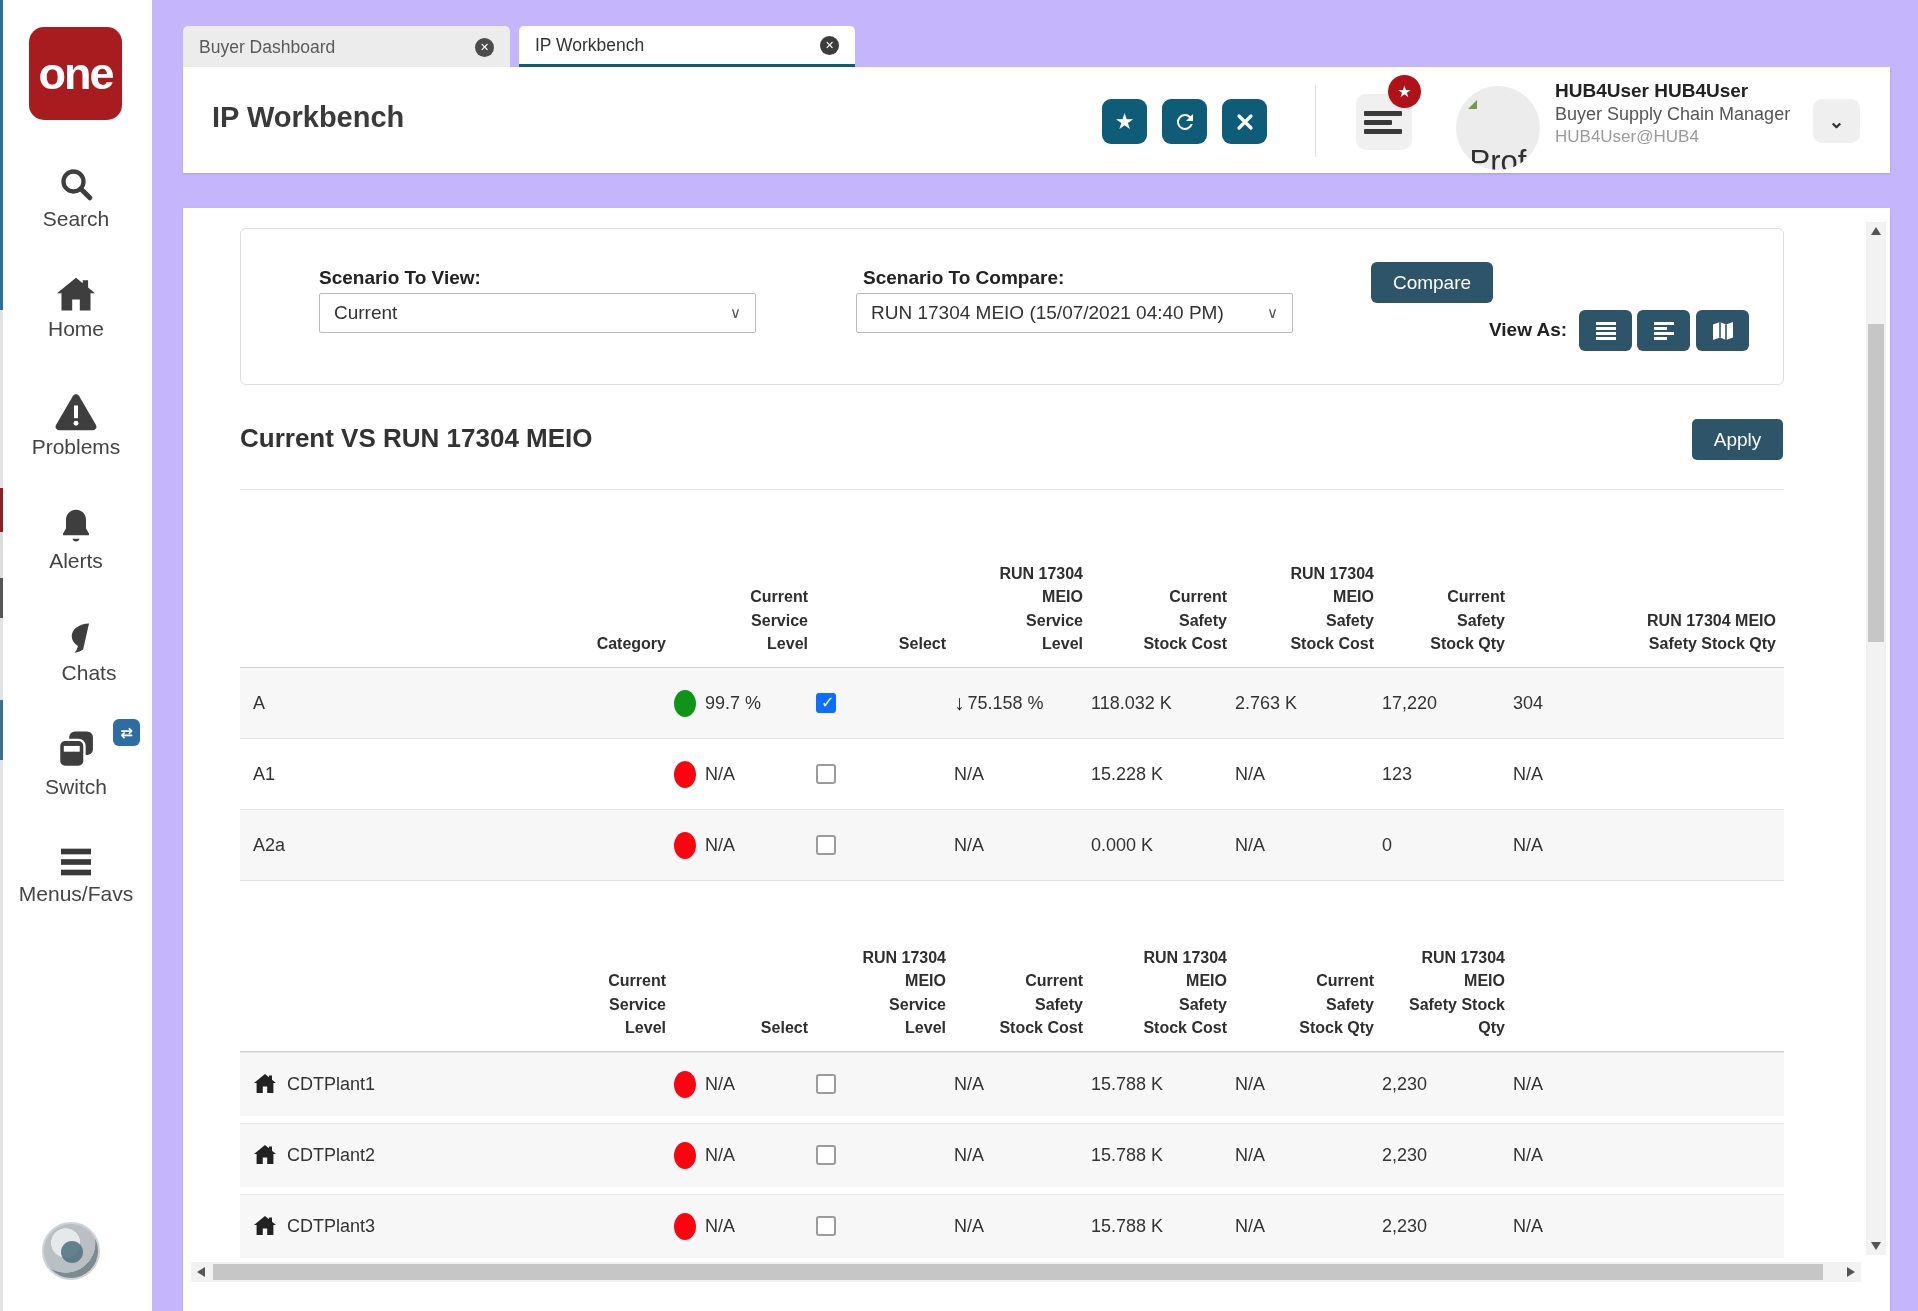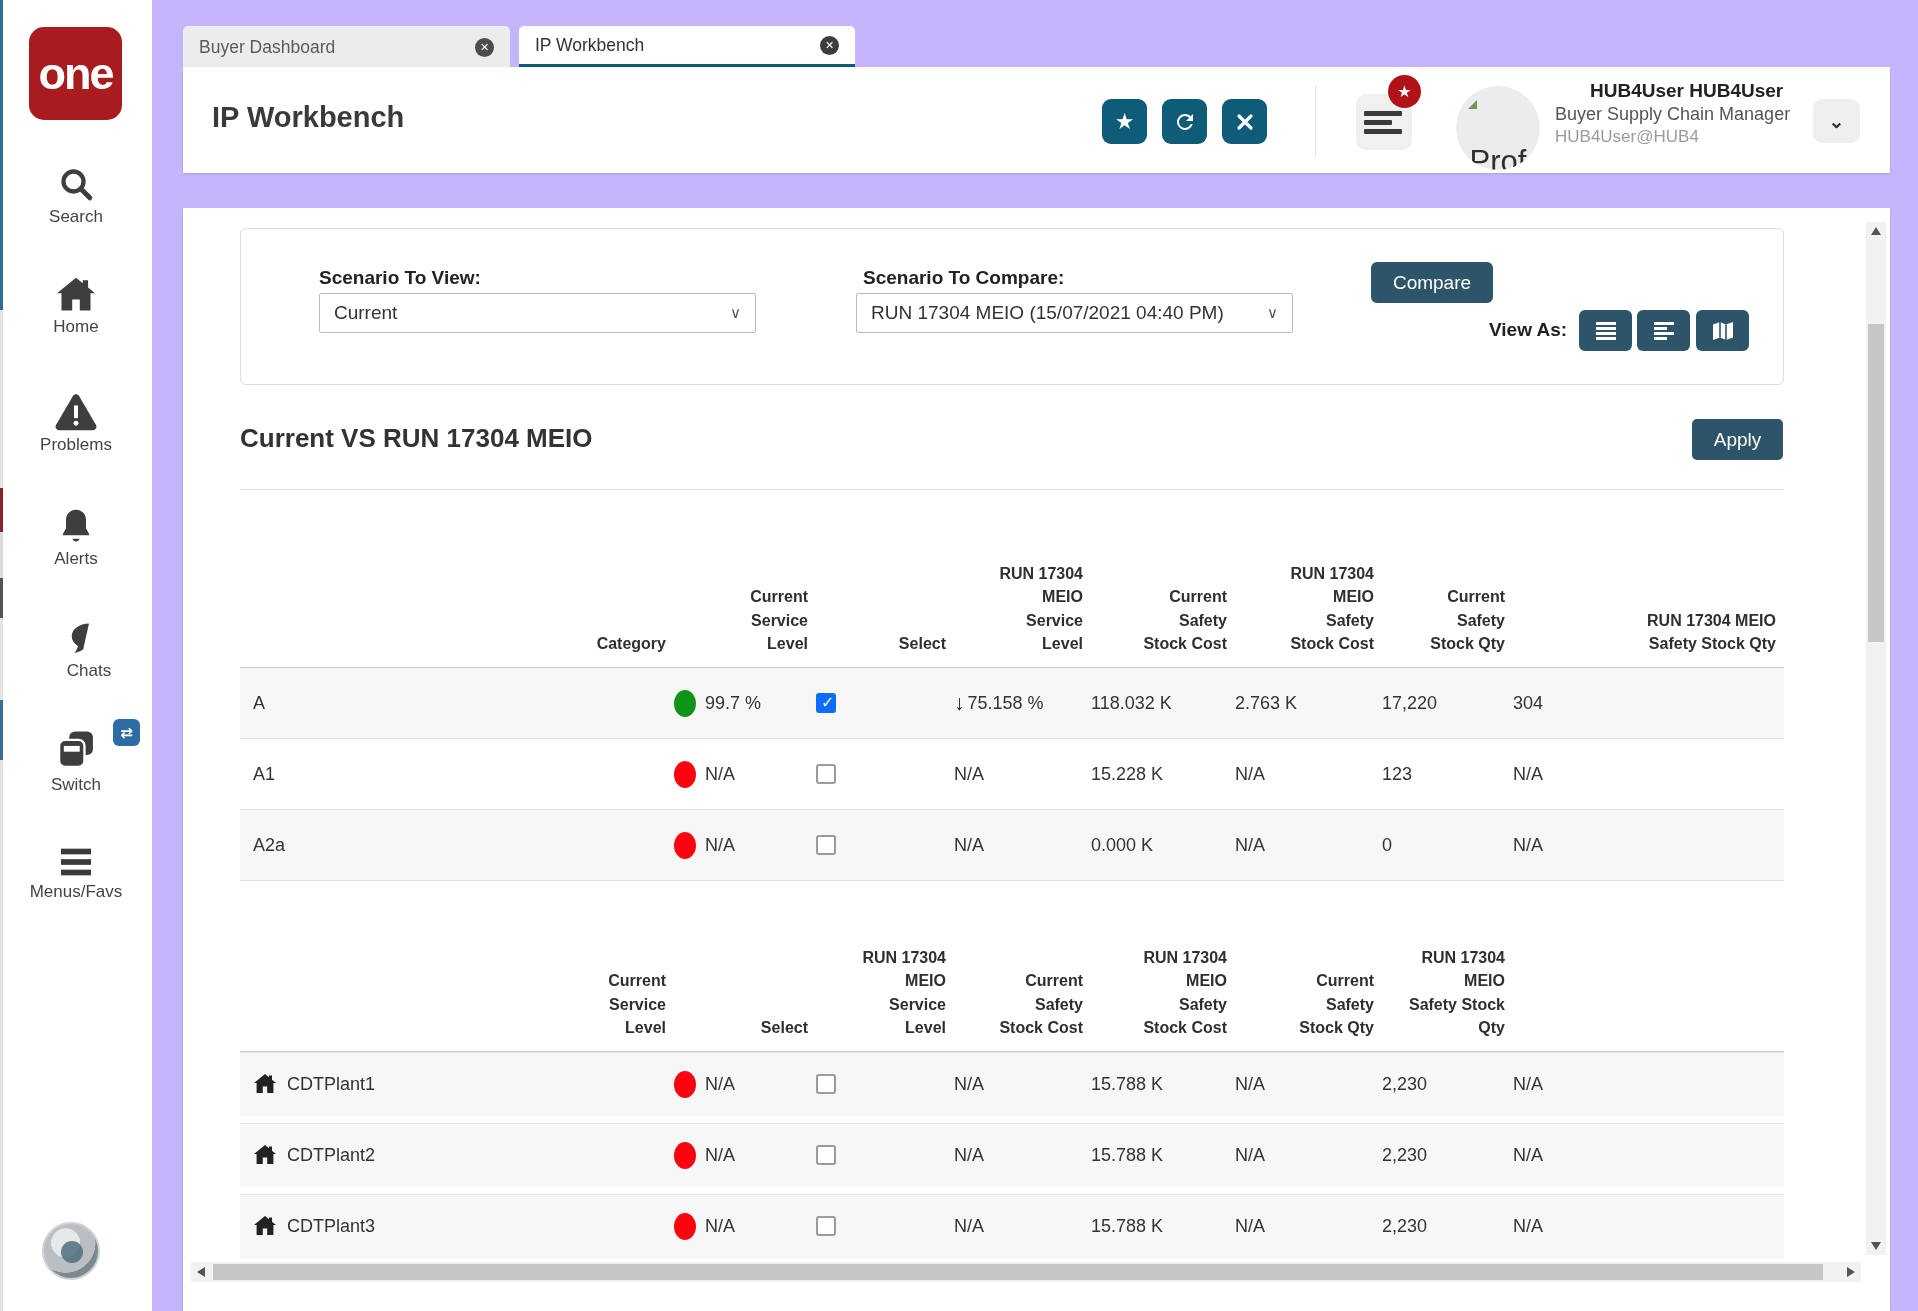--- a/index.html
+++ b/index.html
@@ -9,21 +9,21 @@
   
   .sidebar { position:absolute; left:0; top:0; width:152px; height:1311px; background:#fff; z-index:5; }
   .edge-strip { position:absolute; left:0; top:0; width:3px; height:1311px;
     background:linear-gradient(#2b6f99 0 310px,#e3e3e3 310px 488px,#8c2226 488px 532px,
       #dcdcdc 532px 578px,#555 578px 618px,#e3e3e3 618px 700px,#3d6e96 700px 760px,#e3e3e3 760px 100%); }
   .logo { position:absolute; left:29px; top:27px; width:93px; height:93px; background:#a81b1f;
     border-radius:15px; color:#fff; display:flex; align-items:center; justify-content:center;
     font-size:45px; font-weight:700; letter-spacing:-2px; }
   .nav-item { position:absolute; left:0; width:152px; text-align:center; color:#3e3e3e; cursor:pointer; }
   .nav-item svg { display:block; margin:0 auto; }
-  .nav-label { display:block; font-size:17px; color:#444; margin-top:3px; }
+  .nav-label { display:block; font-size:21px; color:#444; margin-top:3px; }
   .switch-badge { position:absolute; left:113px; top:-9px; width:27px; height:27px; border-radius:6px;
     background:#2e6da4; color:#fff; font-size:15px; line-height:27px; text-align:center; font-weight:700; }
   .foot-avatar { position:absolute; left:42px; top:1222px; width:58px; height:58px; border-radius:50%;
     background:radial-gradient(circle at 40% 35%, #e6e9ea 0 30%, #b9bfc2 31% 62%, #7d8a91 63% 100%); 
     border:2px solid #cfd3d5; }
   .foot-avatar::after { content:""; position:absolute; left:17px; top:17px; width:22px; height:22px;
     border-radius:50%; background:#4e6f80; opacity:.85; }
 
   
   .main { position:absolute; left:152px; top:0; width:1766px; height:1311px; background:#c4b5fd; }
@@ -49,21 +49,21 @@
   .menu-btn .bar.b1{width:38px;} .menu-btn .bar.b2{width:28px;} .menu-btn .bar.b3{width:38px;}
   .menu-badge { position:absolute; left:1205px; top:8px; width:33px; height:33px; border-radius:50%;
     background:#b01217; color:#fff; font-size:16px; line-height:33px; text-align:center; z-index:3; }
   .profile-pic { position:absolute; left:1273px; top:19px; width:84px; height:84px; border-radius:50%;
     background:#ececec; overflow:hidden; }
   .profile-pic .ptext { position:absolute; left:50%; transform:translateX(-50%); bottom:-10px;
     font-size:31px; color:#2f2f2f; }
   .profile-pic .corner { position:absolute; left:12px; top:14px; width:0; height:0;
     border-left:9px solid transparent; border-bottom:9px solid #6f9a55; }
   .user-block { position:absolute; left:1372px; top:12px; line-height:1.28; }
-  .user-name { font-size:19px; font-weight:700; color:#222;margin-left:35px; }
+  .user-name { font-size:19px; font-weight:700; color:#222; }
   .user-role { font-size:18px; color:#555; }
   .user-org  { font-size:17px; color:#9a9a9a; }
   .user-chevron { position:absolute; left:1630px; top:32px; width:47px; height:44px; border-radius:9px;
     background:#efefef; border:none; cursor:pointer; font-size:19px; color:#333; font-weight:700; }
 
   
   .content-card { position:absolute; left:31px; top:208px; width:1707px; height:1103px; background:#fff;
     box-shadow:0 1px 2px rgba(0,0,0,.12); }
 
   

